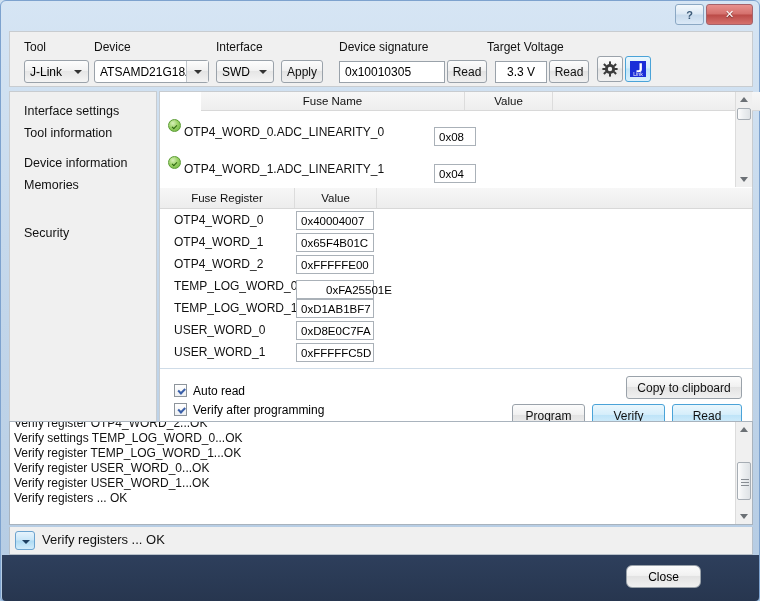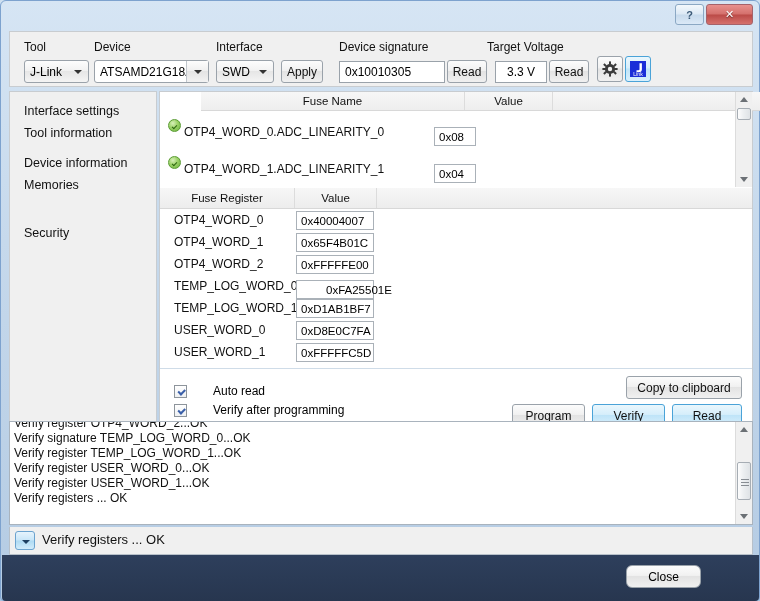--- a/index.html
+++ b/index.html
@@ -149,21 +149,21 @@
   .regrow-name{
     position:absolute;left:14px;font-size:12px;color:#111;white-space:nowrap;
   }
   .regrow-val{
     position:absolute;left:136px;width:78px;height:19px;box-sizing:border-box;
     border:1px solid #aab1b8;background:#fff;font-size:11.5px;
     display:flex;align-items:center;padding-left:4px;
   }
   .divider{position:absolute;left:0;width:592px;height:1px;background:#cfdce8;}
   
-  .chkrow{position:absolute;left:14px;display:flex;align-items:flex-end;font-size:12px;gap:20px;}
+  .chkrow{position:absolute;left:14px;display:flex;align-items:flex-start;font-size:12px;}
   .chkbox{
     width:13px;height:13px;box-sizing:border-box;border:1px solid #8d949b;
     background:linear-gradient(180deg,#ffffff 0%,#eef0f2 100%);
     margin-right:6px;position:relative;cursor:pointer;
   }
   .chkbox::after{
     content:"";position:absolute;left:2.5px;top:3px;width:5px;height:2.5px;
     border-left:2px solid #3a5fa8;border-bottom:2px solid #3a5fa8;
     transform:rotate(-45deg);
   }
@@ -396,21 +396,21 @@
 
       <div class="btn" style="left:466px;top:284px;width:116px;">Copy to clipboard</div>
       <div class="btn" style="left:352px;top:312px;width:73px;">Program</div>
       <div class="btn blue" style="left:432px;top:312px;width:73px;">Verify</div>
       <div class="btn blue" style="left:512px;top:312px;width:70px;">Read</div>
     </div>
   </div>
 
   <div class="logbox">
     <div class="logline" style="top:-6px;">Verify register OTP4_WORD_2...OK</div>
-    <div class="logline" style="top:9px;">Verify signature TEMP_LOG_WORD_0...OK</div>
+    <div class="logline" style="top:9px;">Verify settings TEMP_LOG_WORD_0...OK</div>
     <div class="logline" style="top:24px;">Verify register TEMP_LOG_WORD_1...OK</div>
     <div class="logline" style="top:39px;">Verify register USER_WORD_0...OK</div>
     <div class="logline" style="top:54px;">Verify register USER_WORD_1...OK</div>
     <div class="logline" style="top:69px;">Verify registers ... OK</div>
 
     <div class="vscroll" style="right:0;top:0;height:102px;">
       <div class="sb-arrow" style="top:0;">
           <span class="sb-up"></span>
         </div>
       <div class="sb-arrow" style="bottom:0;">

